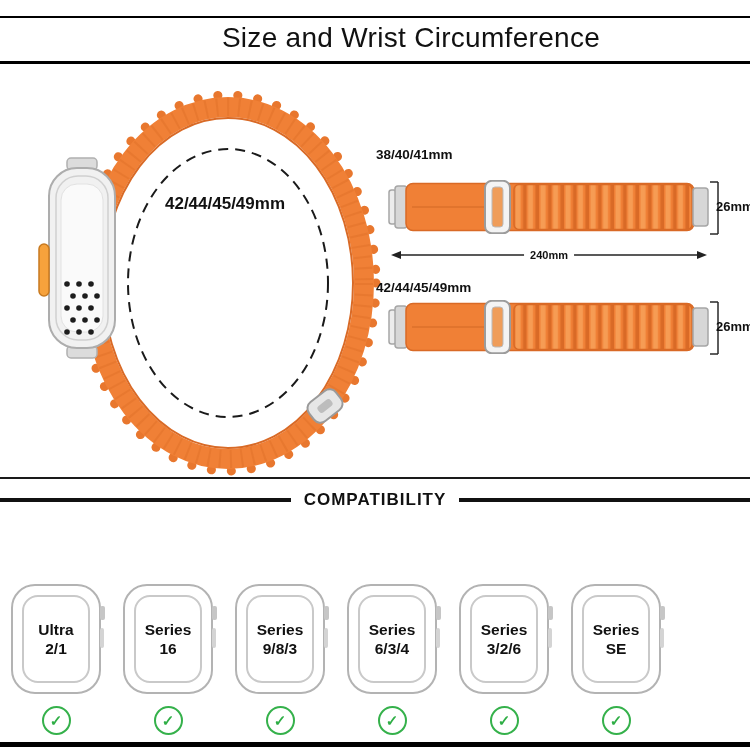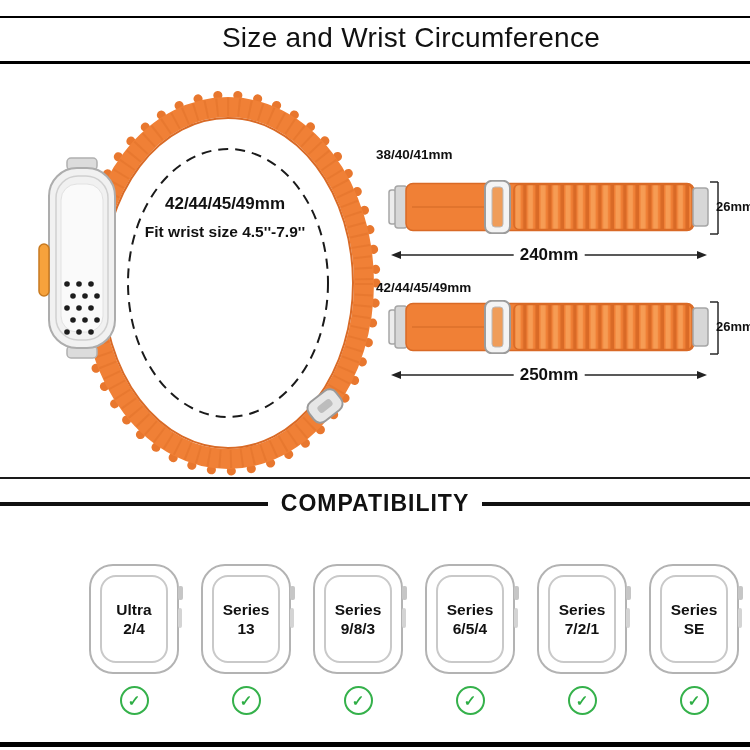--- a/index.html
+++ b/index.html
@@ -24,27 +24,27 @@
   .band-group.b2{top:262px;}
   .band-label{position:absolute;left:8px;top:5px;font-size:13.5px;}
   .band-group.b2 .band-label{top:18px;}
   .band-svg{position:absolute;left:20px;top:38px;}
   .band-group.b2 .band-svg{top:38px;}
   .w-bracket{position:absolute;left:340px;top:38px;}
   .w-label{position:absolute;left:348px;top:57px;font-size:13px;}
   .dim{position:absolute;left:22px;top:106px;width:318px;height:14px;}
   .dim svg{position:absolute;left:0;top:1px;}
   .dim .len{position:absolute;left:50%;top:50%;transform:translate(-50%,-52%);
-            background:#fff;padding:0 6px;font-size:17px;}
+            background:#fff;padding:0 6px;font-size:11px;}
   
   .compat-head{position:absolute;top:490px;left:0;width:750px;display:flex;align-items:center;gap:13px;}
   .compat-head .hl{flex:1;height:4px;background:#111;}
-  .compat-head h2{margin:0;font-size:23px;font-weight:700;letter-spacing:1px;}
-  
-  .models{position:absolute;top:564px;left:0;width:750px;display:flex;justify-content:flex-end;}
+  .compat-head h2{margin:0;font-size:17px;font-weight:700;letter-spacing:1px;}
+  
+  .models{position:absolute;top:584px;left:0;width:750px;display:flex;justify-content:flex-start;}
   .model{display:flex;flex-direction:column;align-items:center;width:112px;}
   .watch{width:86px;height:106px;border:2.5px solid #b3b3b3;border-radius:24px;position:relative;background:#fff;}
   .crown{position:absolute;right:-6px;top:20px;width:5px;height:14px;background:#c6c6c6;border-radius:2px;}
   .sidebtn{position:absolute;right:-5px;top:42px;width:4px;height:20px;background:#d4d4d4;border-radius:2px;}
   .screen{position:absolute;left:9px;right:9px;top:9px;bottom:9px;border:2px solid #c9c9c9;border-radius:16px;
           display:flex;flex-direction:column;align-items:center;justify-content:center;gap:1px;text-align:center;}
   .m1,.m2{font-weight:700;font-size:15.5px;line-height:1.15;}
   .check{margin-top:12px;width:25px;height:25px;border:2px solid #35B14B;border-radius:50%;color:#2EAE45;
          display:flex;align-items:center;justify-content:center;font-size:15px;font-weight:700;background:#fff;}
 </style>
@@ -98,21 +98,20 @@
             <circle cx="72" cy="232" r="2.8"></circle>
           <circle cx="42" cy="244" r="2.8"></circle>
             <circle cx="54" cy="244" r="2.8"></circle>
             <circle cx="66" cy="244" r="2.8"></circle>
         </g>
       </g>
     </svg>
     <div class="size-text">
       <div class="sz-big">42/44/45/49mm</div>
       <div class="gap"></div>
-      <div class="sz-small">Fit wrist size 4.5''-7.9''</div>
     </div>
   </div>
 
   <div class="band-group b1">
     <div class="band-label">38/40/41mm</div>
     <svg class="band-svg" width="322" height="54" viewBox="0 0 322 54">
       <defs>
         <pattern id="ribsA" x="126" y="4" width="12.5" height="46" patternUnits="userSpaceOnUse">
           <rect width="12.5" height="46" fill="#F08036"></rect>
           <rect x="1.5" width="5" height="46" fill="#F69C54"></rect>
@@ -158,58 +157,50 @@
       <line x1="24" y1="27" x2="96" y2="27" stroke="#DB6F2A" stroke-width="2" opacity="0.7"></line>
       <rect x="126" y="4.5" width="178" height="45" rx="5" fill="url(#ribsB)" stroke="#D96A26" stroke-width="1.5"></rect>
       <rect x="97" y="0.8" width="25" height="52.5" rx="7" fill="#F4F4F4" stroke="#9C9C9C" stroke-width="2"></rect>
       <rect x="104" y="7" width="11" height="40" rx="3" fill="#EF9D5A" stroke="#BBBBBB" stroke-width="1"></rect>
       <rect x="305" y="8" width="15" height="38" rx="3" fill="#D7D7D7" stroke="#A6A6A6" stroke-width="1.5"></rect>
     </svg>
     <svg class="w-bracket" width="12" height="56" viewBox="0 0 12 56">
       <path d="M2 2 H10 M10 2 V54 M2 54 H10" fill="none" stroke="#2A2A2A" stroke-width="1.5"></path>
     </svg>
     <div class="w-label">26mm</div>
-    <div class="dim">
-      <svg width="318" height="12" viewBox="0 0 318 12">
-        <line x1="8" y1="6" x2="310" y2="6" stroke="#222" stroke-width="1.5"></line>
-        <polygon points="1,6 11,2 11,10" fill="#222"></polygon>
-        <polygon points="317,6 307,2 307,10" fill="#222"></polygon>
-      </svg>
-      <span class="len">250mm</span>
-    </div>
   </div>
 
   <div class="hr r3"></div>
   <div class="compat-head">
     <div class="hl"></div>
     <h2>COMPATIBILITY</h2>
     <div class="hl"></div>
   </div>
 
   <div class="models">
 
     <div class="model">
       <div class="watch">
         <span class="crown"></span>
         <span class="sidebtn"></span>
         <div class="screen">
           <div class="m1">Ultra</div>
-          <div class="m2">2/4</div>
-        </div>
-      </div>
-      <div class="check">✓</div>
-    </div>
-
-    <div class="model">
-      <div class="watch">
-        <span class="crown"></span>
-        <span class="sidebtn"></span>
-        <div class="screen">
-          <div class="m1">Series</div>
-          <div class="m2">13</div>
+          <div class="m2">2/1</div>
+        </div>
+      </div>
+      <div class="check">✓</div>
+    </div>
+
+    <div class="model">
+      <div class="watch">
+        <span class="crown"></span>
+        <span class="sidebtn"></span>
+        <div class="screen">
+          <div class="m1">Series</div>
+          <div class="m2">16</div>
         </div>
       </div>
       <div class="check">✓</div>
     </div>
 
     <div class="model">
       <div class="watch">
         <span class="crown"></span>
         <span class="sidebtn"></span>
         <div class="screen">
@@ -219,33 +210,33 @@
       </div>
       <div class="check">✓</div>
     </div>
 
     <div class="model">
       <div class="watch">
         <span class="crown"></span>
         <span class="sidebtn"></span>
         <div class="screen">
           <div class="m1">Series</div>
-          <div class="m2">6/5/4</div>
-        </div>
-      </div>
-      <div class="check">✓</div>
-    </div>
-
-    <div class="model">
-      <div class="watch">
-        <span class="crown"></span>
-        <span class="sidebtn"></span>
-        <div class="screen">
-          <div class="m1">Series</div>
-          <div class="m2">7/2/1</div>
+          <div class="m2">6/3/4</div>
+        </div>
+      </div>
+      <div class="check">✓</div>
+    </div>
+
+    <div class="model">
+      <div class="watch">
+        <span class="crown"></span>
+        <span class="sidebtn"></span>
+        <div class="screen">
+          <div class="m1">Series</div>
+          <div class="m2">3/2/6</div>
         </div>
       </div>
       <div class="check">✓</div>
     </div>
 
     <div class="model">
       <div class="watch">
         <span class="crown"></span>
         <span class="sidebtn"></span>
         <div class="screen">

